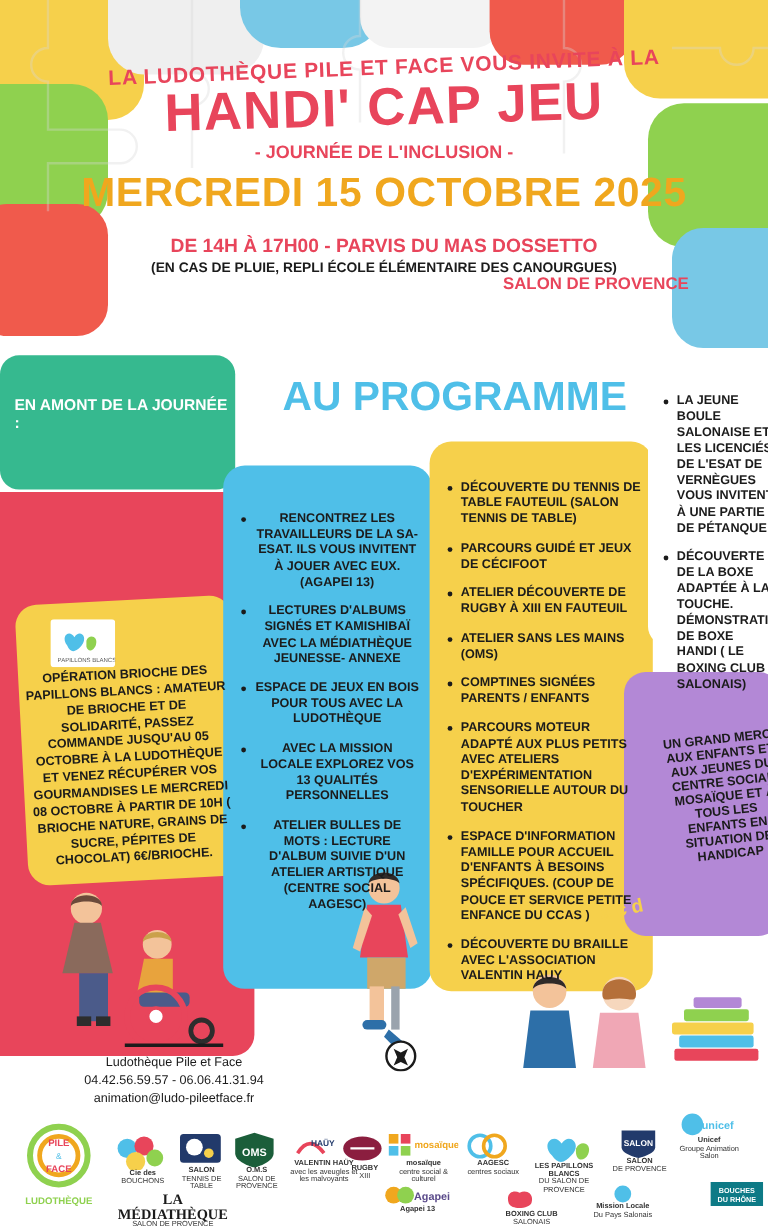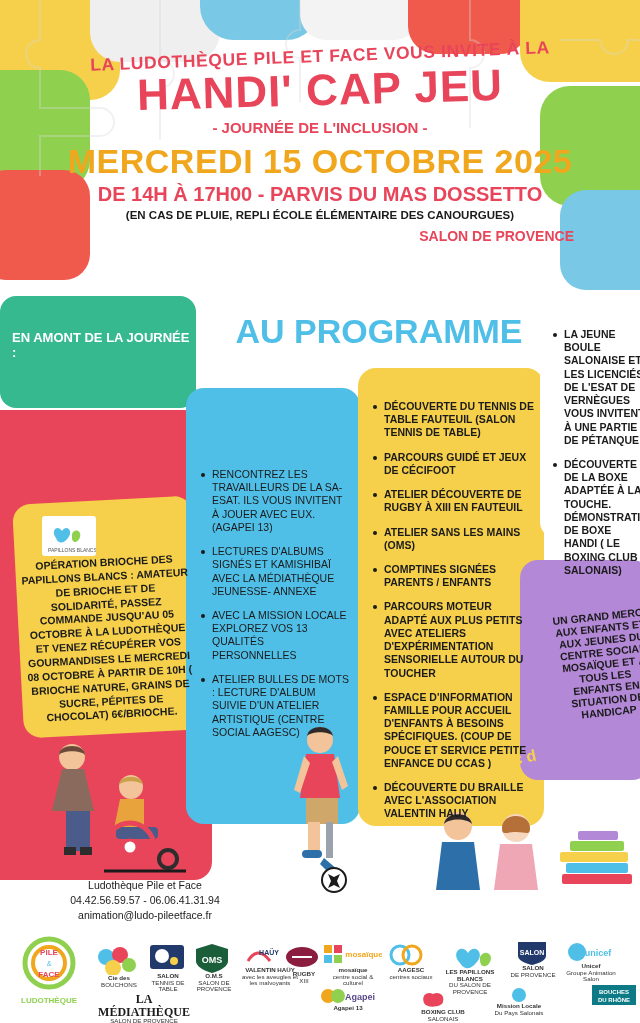--- a/index.html
+++ b/index.html
@@ -24,21 +24,21 @@
   .b10{left:560px;top:190px;width:120px;height:100px;background:#78c8e6;border-radius:26px;}
 
   
   .hdr{position:absolute;left:0;right:0;top:46px;text-align:center;z-index:5;}
   .line1{color:#e8455b;font-weight:bold;font-size:17.5px;letter-spacing:.6px;
           transform:rotate(-2.2deg);font-stretch:condensed;}
   .title{color:#e8455b;font-weight:bold;font-size:44px;line-height:.96;
          letter-spacing:1px;margin-top:2px;transform:rotate(-1.6deg);}
   .sub1{color:#e8455b;font-weight:bold;font-size:15px;margin-top:8px;}
   .date{color:#f0a71e;font-weight:bold;font-size:34px;margin-top:6px;letter-spacing:.5px;}
-  .hours{color:#e8455b;font-weight:bold;font-size:20px;margin-top:2px;}
+  .hours{color:#e8455b;font-weight:bold;font-size:16px;margin-top:16px;}
   .rain{color:#1b1b1b;font-weight:bold;font-size:11.5px;margin-top:3px;}
   .city{color:#e8455b;font-weight:bold;font-size:14px;position:absolute;right:66px;top:228px;}
 
   
   .panel{position:absolute;border-radius:16px;}
   .p-green2{left:0;top:296px;width:196px;height:112px;background:#36b98f;}
   .p-red{left:0;top:410px;width:212px;height:470px;background:#e8455b;border-radius:0 18px 18px 0;}
   .p-yellow{left:18px;top:500px;width:180px;height:234px;background:#f6d04b;border-radius:18px;transform:rotate(-3deg);}
   .p-blue{left:186px;top:388px;width:174px;height:436px;background:#4fbfe8;border-radius:18px;}
   .p-yellow2{left:358px;top:368px;width:186px;height:458px;background:#f6d04b;border-radius:18px;}
@@ -53,21 +53,21 @@
   .brioche{left:24px;top:556px;width:168px;font-size:10.5px;line-height:1.32;font-weight:bold;
            transform:rotate(-3deg);z-index:8;text-align:center;}
 
   .prog-title{position:absolute;left:214px;top:312px;width:330px;text-align:center;
               color:#4fbfe8;font-weight:bold;font-size:34px;z-index:8;}
 
   ul.items{margin:0;padding-left:14px;list-style:none;}
   ul.items li{position:relative;margin-bottom:11px;line-height:1.26;}
   ul.items li:before{content:"";position:absolute;left:-11px;top:5px;width:4px;height:4px;border-radius:50%;background:#1b1b1b;}
 
-  .blue-list{position:absolute;left:198px;top:468px;width:152px;font-size:10.5px;font-weight:normal;color:#1b1b1b;z-index:8;}
+  .blue-list{position:absolute;left:198px;top:426px;width:152px;font-size:10.5px;font-weight:bold;color:#1b1b1b;z-index:8;text-align:center;}
   .yellow-list{position:absolute;left:370px;top:400px;width:164px;font-size:10.5px;font-weight:bold;color:#1b1b1b;z-index:8;}
   .right-list{position:absolute;left:550px;top:328px;width:96px;font-size:10.5px;font-weight:bold;color:#1b1b1b;z-index:8;}
   .purple-txt{position:absolute;left:556px;top:610px;width:96px;font-size:10.5px;font-weight:bold;color:#1b1b1b;z-index:8;
               transform:rotate(-6deg);text-align:center;}
 
   
   .ill{position:absolute;z-index:7;}
   svg{display:block;}
 
   
@@ -154,20 +154,21 @@
     <line x1="86" y1="136" x2="168" y2="136" stroke="#1b1b1b" stroke-width="3"></line>
   </svg>
 
   <div class="prog-title">AU PROGRAMME</div>
 
   <div class="panel p-blue"></div>
   <div class="blue-list">
     <ul class="items">
       <li>RENCONTREZ LES TRAVAILLEURS  DE LA SA-ESAT. ILS VOUS INVITENT À JOUER AVEC EUX. (AGAPEI 13)</li>
       <li>LECTURES D'ALBUMS SIGNÉS ET KAMISHIBAÏ AVEC LA MÉDIATHÈQUE JEUNESSE- ANNEXE</li>
+      <li>ESPACE DE JEUX EN BOIS POUR TOUS AVEC LA LUDOTHÈQUE</li>
       <li>AVEC LA MISSION LOCALE EXPLOREZ VOS 13 QUALITÉS PERSONNELLES</li>
       <li>ATELIER BULLES DE MOTS : LECTURE D'ALBUM SUIVIE D'UN ATELIER ARTISTIQUE (CENTRE SOCIAL AAGESC)</li>
     </ul>
   </div>
 
   <svg class="ill" style="left:262px;top:718px;" width="120" height="175">
     <circle cx="58" cy="22" r="13" fill="#f3c39a"></circle>
     <path d="M45 18c2-12 24-12 26 0-5-5-21-5-26 0z" fill="#2f2a28"></path>
     <path d="M44 36 h28 l6 44 h-40z" fill="#e8455b"></path>
     <path d="M42 38 l-10 34 6 3 10-30z" fill="#f3c39a"></path>
@@ -346,21 +347,21 @@
     </div>
 
     <div class="logo" style="left:476px;top:62px;width:86px">
       <svg width="16" height="16" style="display:inline-block;vertical-align:middle">
         <circle cx="8" cy="8" r="7" fill="#4fbfe8"></circle>
       </svg>
       <span class="nm small">Mission Locale</span>
       <span class="small">Du Pays Salonais</span>
     </div>
 
-    <div class="logo" style="left:566px;top:16px;width:50px">
+    <div class="logo" style="left:566px;top:1px;width:50px">
       <svg width="46" height="22">
         <circle cx="11" cy="11" r="9" fill="#4fbfe8"></circle>
         <text x="32" y="15" font-size="9" fill="#4fbfe8" text-anchor="middle" font-family="Liberation Sans, sans-serif" font-weight="bold">unicef</text>
       </svg>
       <span class="nm small">Unicef</span>
       <span class="small">Groupe Animation Salon</span>
     </div>
 
     <div class="logo" style="left:592px;top:60px;width:46px">
       <svg width="44" height="20">

